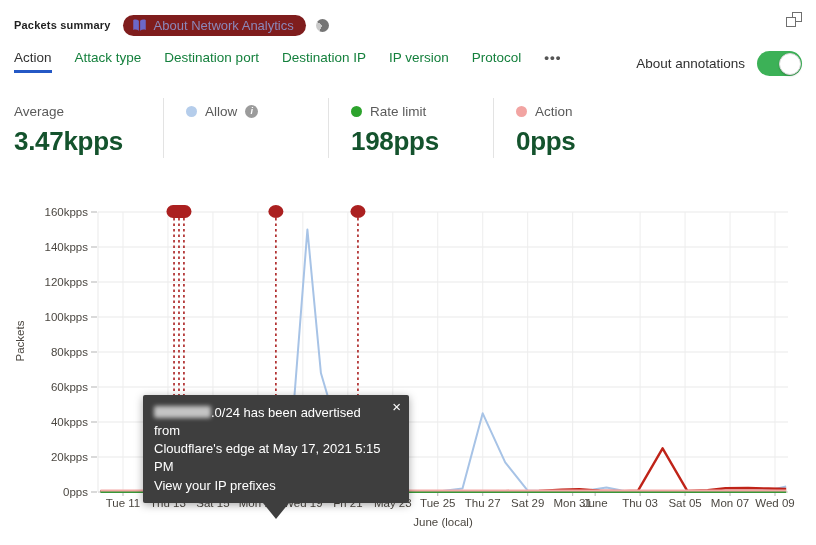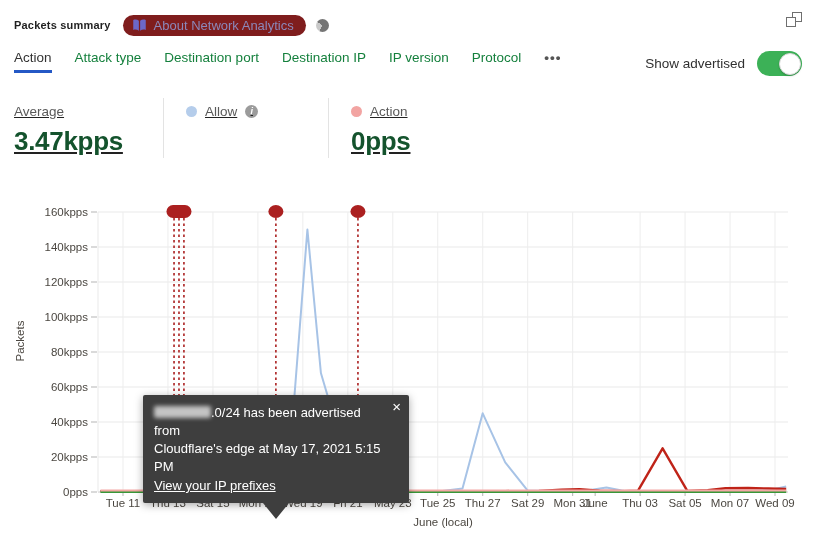--- a/index.html
+++ b/index.html
@@ -28,21 +28,21 @@
   .tab { font-size:13.5px; color:#15803d; padding-bottom:8px; cursor:pointer; white-space:nowrap; }
   .tab.active { border-bottom:3px solid #2458c5; padding-bottom:5px; color:#333; }
   .tab.more { letter-spacing:1px; color:#555; font-weight:700; }
   .anno-ctl { display:flex; align-items:center; gap:12px; margin-top:1px; }
   .anno-label { font-size:13.5px; color:#303030; }
   .toggle { width:45px; height:25px; border-radius:13px; background:#3cb157; position:relative; cursor:pointer; }
   .knob { position:absolute; top:1.5px; right:1.5px; width:22px; height:22px; border-radius:50%;
           background:#fff; border:1px solid #d8d8d8; box-shadow:0 1px 2px rgba(0,0,0,.2); }
 
   
-  .stats { position:absolute; top:98px; left:14px; right:12px; height:60px; display:flex;text-decoration:underline; }
+  .stats { position:absolute; top:98px; left:14px; right:12px; height:60px; display:flex; }
   .stat { padding-top:4px; }
   .stat + .stat { border-left:1px solid #e3e3e3; padding-left:22px; }
   .s0 { width:149px; } .s1 { width:165px; } .s2 { width:165px; } .s3 { width:165px; } .s4 { flex:1; }
   .stat-head { display:flex; align-items:center; gap:8px; font-size:13.5px; color:#5a5a5a; height:18px; }
   .stat-dot { width:11px; height:11px; border-radius:50%; display:inline-block; }
   .info-icon { width:13px; height:13px; border-radius:50%; background:#9b9b9b; color:#fff;
                font-size:9px; font-weight:700; display:inline-flex; align-items:center;
                justify-content:center; font-style:italic; cursor:pointer; }
   .stat-value { font-size:26px; font-weight:700; color:#14532d; margin-top:6px; letter-spacing:-.3px; }
 
@@ -57,21 +57,21 @@
   
   .tooltip { position:absolute; left:143px; top:205px; width:266px; background:#3e3e3e;
              border-radius:2px; color:#fff; font-size:13px; padding:9px 26px 8px 11px;
              box-shadow:0 2px 8px rgba(0,0,0,.35); line-height:18px; z-index:5; }
   .tooltip .caret { position:absolute; left:120px; top:100%; width:0; height:0;
                     border-left:13px solid transparent; border-right:13px solid transparent;
                     border-top:16px solid #3e3e3e; }
   .tt-close { position:absolute; top:3px; right:8px; font-size:15px; color:#fff; cursor:pointer; }
   .redacted { display:inline-block; width:57px; height:12px; background:#c4c4c4;
               border-radius:2px; filter:blur(2px); vertical-align:-1px; }
-  .tt-link { color:#fff; text-decoration:underline; display:inline-block; margin-top:1px; cursor:pointer; }
+  .tt-link { color:#fff; display:inline-block; margin-top:1px; cursor:pointer; }
 </style>
 </head>
 <body>
 
 <div class="topbar">
   <span class="page-title">Packets summary</span>
   <span class="badge">
     <svg width="15" height="13" viewBox="0 0 24 20">
       <path d="M2 1c3.2-1.1 6.4-.9 9 1.2v16C8.4 16.3 5.2 16 2 17V1zm20 0c-3.2-1.1-6.4-.9-9 1.2v16c2.6-1.9 5.8-2.2 9-1.2V1z" fill="#6c67c9"></path>
     </svg>
@@ -88,40 +88,47 @@
   <div class="tabs">
     <span class="tab active">Action</span>
     <span class="tab">Attack type</span>
     <span class="tab">Destination port</span>
     <span class="tab">Destination IP</span>
     <span class="tab">IP version</span>
     <span class="tab">Protocol</span>
     <span class="tab more">•••</span>
   </div>
   <div class="anno-ctl">
-    <span class="anno-label">Show advertised</span>
+    <span class="anno-label">About annotations</span>
     <span class="toggle">
         <span class="knob"></span>
       </span>
   </div>
 </div>
 
 <div class="stats">
   <div class="stat s0">
     <div class="stat-head">
         <span>Average</span>
       </div>
     <div class="stat-value">3.47kpps</div>
   </div>
   <div class="stat s1">
     <div class="stat-head">
       <span class="stat-dot" style="background: rgb(181, 205, 235);"></span>
       <span>Allow</span>
       <span class="info-icon">i</span>
     </div>
+  </div>
+  <div class="stat s3">
+    <div class="stat-head">
+      <span class="stat-dot" style="background: rgb(45, 163, 45);"></span>
+      <span>Rate limit</span>
+    </div>
+    <div class="stat-value">198pps</div>
   </div>
   <div class="stat s4">
     <div class="stat-head">
       <span class="stat-dot" style="background: rgb(242, 164, 162);"></span>
       <span>Action</span>
     </div>
     <div class="stat-value">0pps</div>
   </div>
 </div>
 

